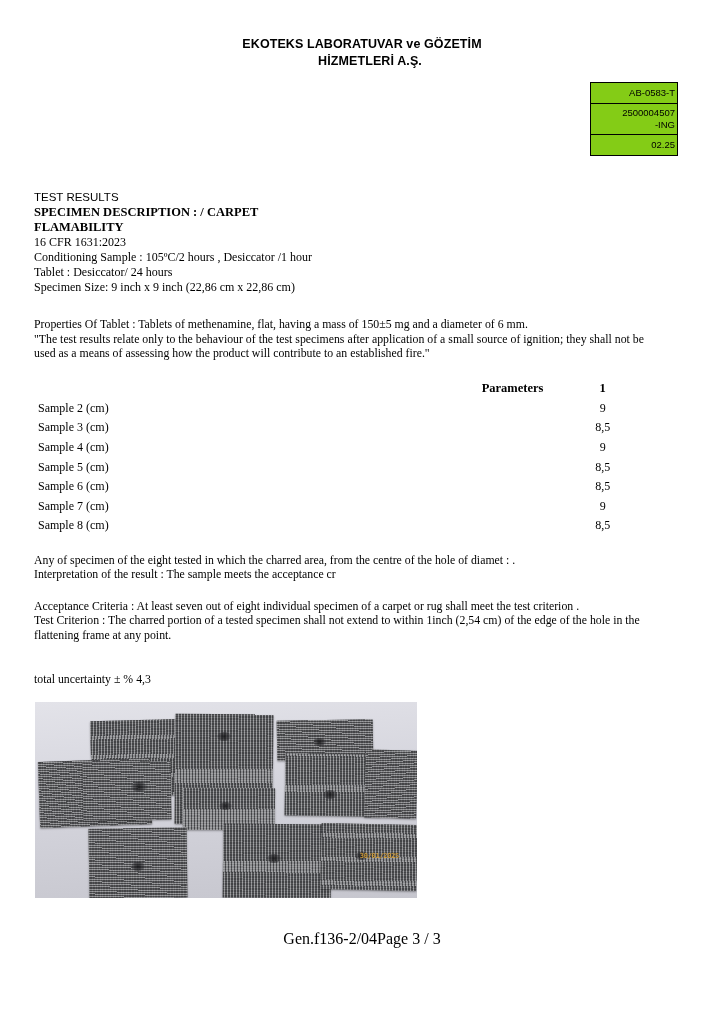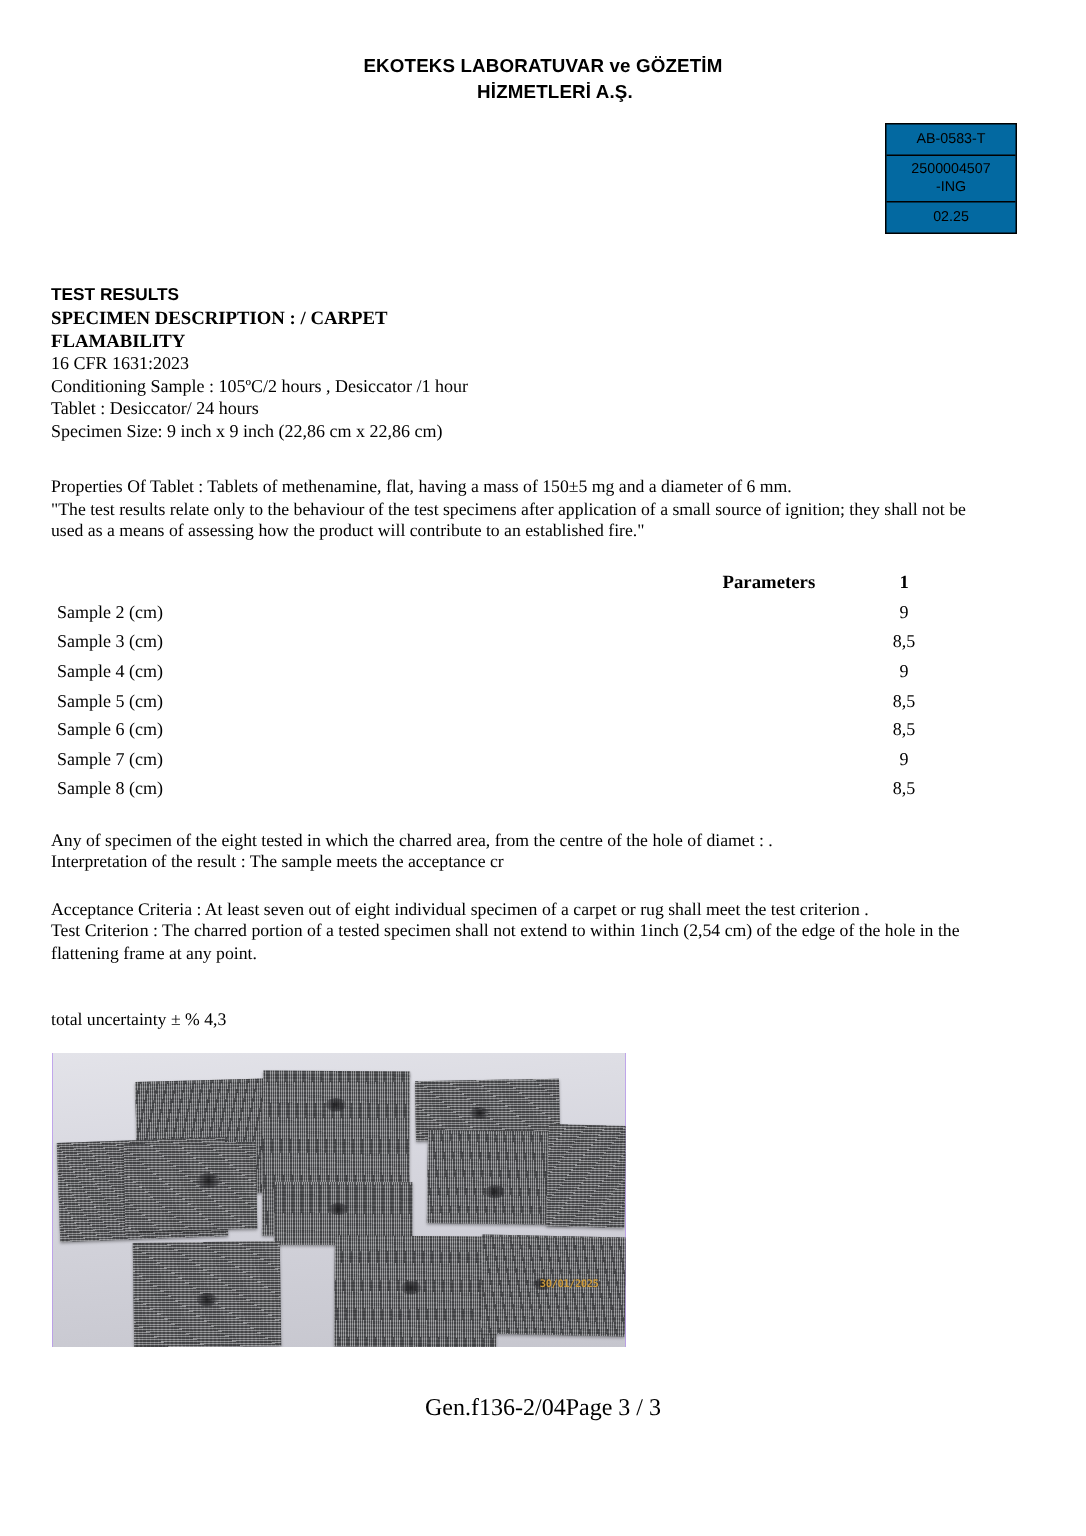--- a/index.html
+++ b/index.html
@@ -40,23 +40,23 @@
   
   .ref-box {
     position: absolute;
     left: 590px;
     top: 82px;
     width: 88px;
     border: 1px solid #000;
     font-family: "Liberation Sans", sans-serif;
     font-size: 9.5px;
     line-height: 12px;
-    text-align: center;
+    text-align: right;
     box-sizing: border-box;
-    background: #0369a1;
+    background: #84cc16;
   }
   .ref-cell {
     padding: 4px 2px;
     border-bottom: 1px solid #000;
   }
   .ref-cell:last-child {
     border-bottom: none;
   }
   .ref-cell.two-line {
     padding: 3px 2px;
@@ -64,21 +64,21 @@
 
   
   .content {
     position: absolute;
     left: 34px;
     top: 190px;
     width: 656px;
   }
   .h-sans-bold {
     font-family: "Liberation Sans", sans-serif;
-    font-weight: bold;
+    font-weight: normal;
     font-size: 11.5px;
     line-height: 15px;
   }
   .h-serif-bold {
     font-family: "Liberation Serif", serif;
     font-weight: bold;
     font-size: 12.5px;
     line-height: 15px;
   }
   .t-serif {

